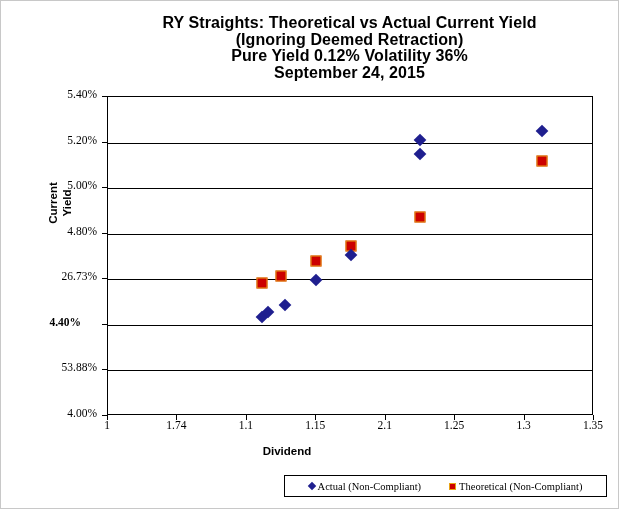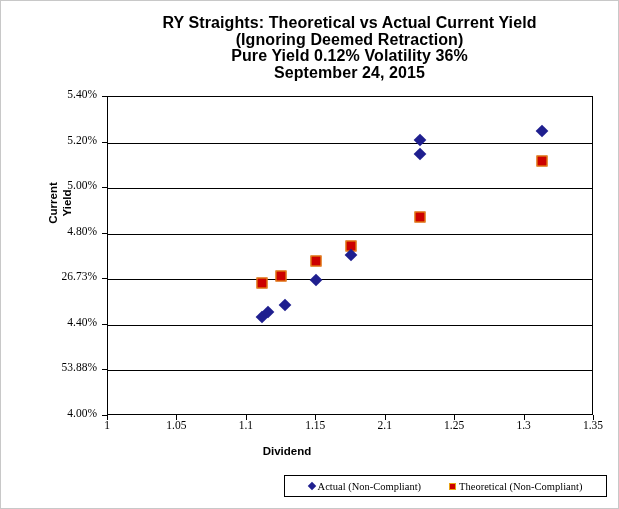--- a/index.html
+++ b/index.html
@@ -127,21 +127,21 @@
   <div id="ytitle">
     <div>Current</div>
     <div>Yield</div>
   </div>
 
   <div id="y-axis">
       <div class="ylab" style="left: 42px; top: 406px; text-align: right;">4.00%</div>
       <div class="ytickmark" style="top: 414px;"></div>
       <div class="ylab" style="left: 42px; top: 360.429px;">53.88%</div>
       <div class="ytickmark" style="top: 368.429px;"></div>
-      <div class="ylab" style="left: 42px; top: 314.857px;">4.40%</div>
+      <div class="ylab" style="left: 26px; top: 314.857px; font-weight: bold;">4.40%</div>
       <div class="ytickmark" style="top: 322.857px;"></div>
       <div class="ylab" style="left: 42px; top: 269.286px;">26.73%</div>
       <div class="ytickmark" style="top: 277.286px;"></div>
       <div class="ylab" style="left: 42px; top: 223.714px;">4.80%</div>
       <div class="ytickmark" style="top: 231.714px;"></div>
       <div class="ylab" style="left: 42px; top: 178.143px;">5.00%</div>
       <div class="ytickmark" style="top: 186.143px;"></div>
       <div class="ylab" style="left: 42px; top: 132.571px;">5.20%</div>
       <div class="ytickmark" style="top: 140.571px;"></div>
       <div class="ylab" style="left: 42px; top: 87px;">5.40%</div>
@@ -167,21 +167,21 @@
       <div class="marker m-square" style="left: 172.877px; top: 178.868px; background: rgb(204, 0, 0); border: 1px solid rgb(232, 163, 23); z-index: 2;"></div>
       <div class="marker m-square" style="left: 208.286px; top: 164.057px; background: rgb(204, 0, 0); border: 1px solid rgb(232, 163, 23); z-index: 2;"></div>
       <div class="marker m-square" style="left: 243px; top: 149.246px; background: rgb(204, 0, 0); border: 1px solid rgb(232, 163, 23); z-index: 2;"></div>
       <div class="marker m-square" style="left: 311.734px; top: 119.625px; background: rgb(204, 0, 0); border: 1px solid rgb(232, 163, 23); z-index: 2;"></div>
       <div class="marker m-square" style="left: 433.929px; top: 63.8px; background: rgb(204, 0, 0); border: 1px solid rgb(232, 163, 23); z-index: 2;"></div>
     </div>
 
   <div id="x-axis">
       <div class="xlab" style="left: 86px;">1</div>
       <div class="xtickmark" style="left: 106px;"></div>
-      <div class="xlab" style="left: 155.429px;">1.05</div>
+      <div class="xlab" style="left: 155.429px;">1.74</div>
       <div class="xtickmark" style="left: 175.429px;"></div>
       <div class="xlab" style="left: 224.857px;">1.1</div>
       <div class="xtickmark" style="left: 244.857px;"></div>
       <div class="xlab" style="left: 294.286px;">1.15</div>
       <div class="xtickmark" style="left: 314.286px;"></div>
       <div class="xlab" style="left: 363.714px;">2.1</div>
       <div class="xtickmark" style="left: 383.714px;"></div>
       <div class="xlab" style="left: 433.143px;">1.25</div>
       <div class="xtickmark" style="left: 453.143px;"></div>
       <div class="xlab" style="left: 502.571px;">1.3</div>

